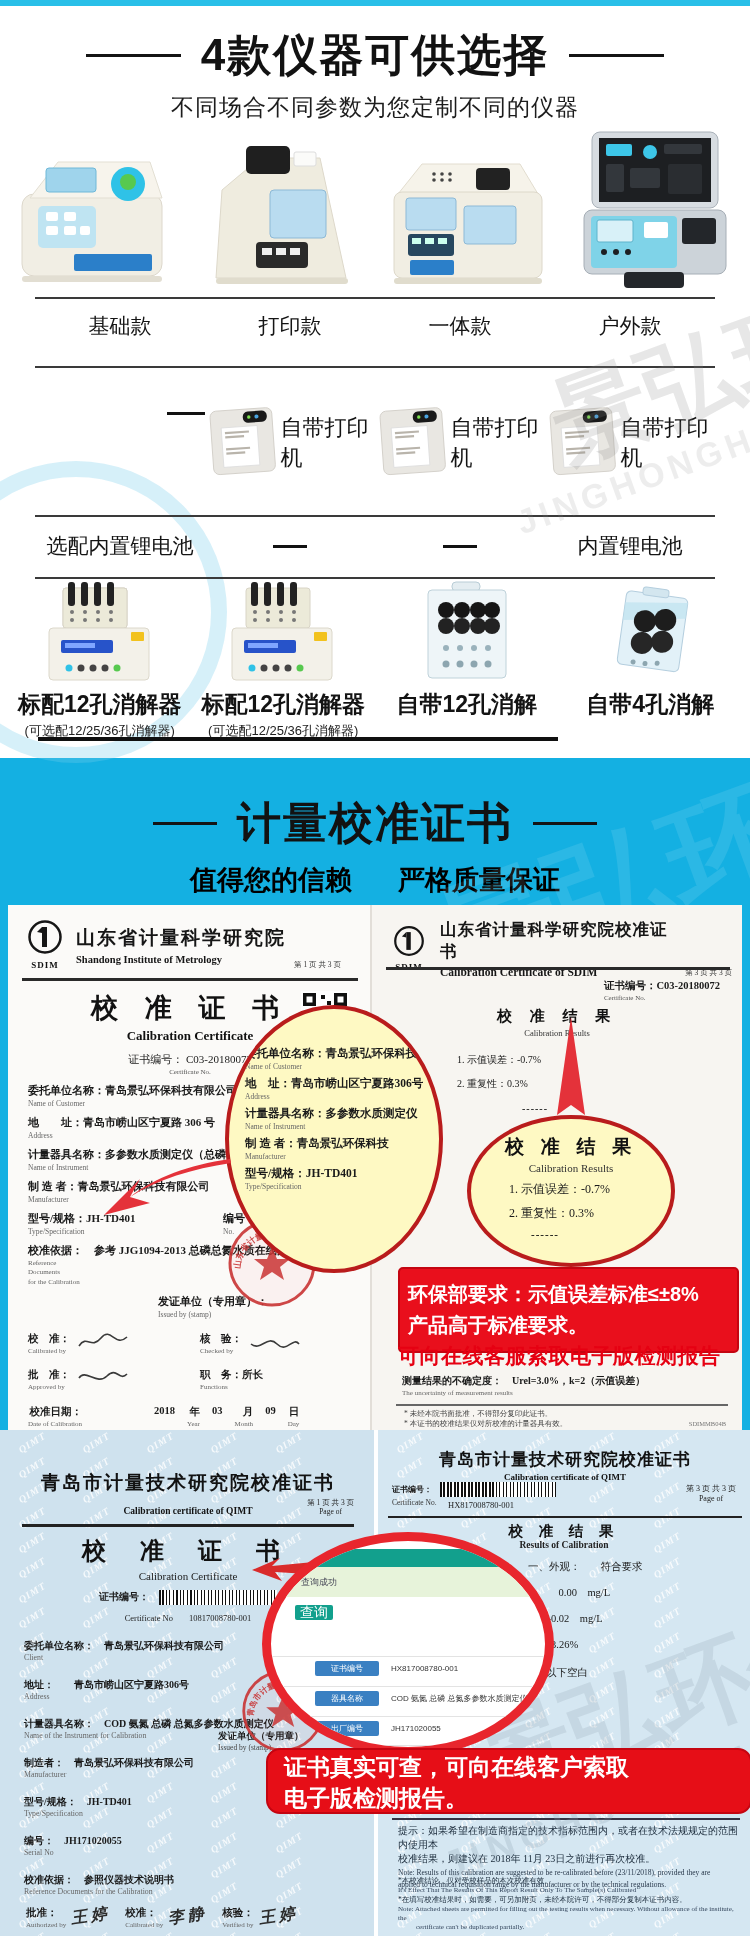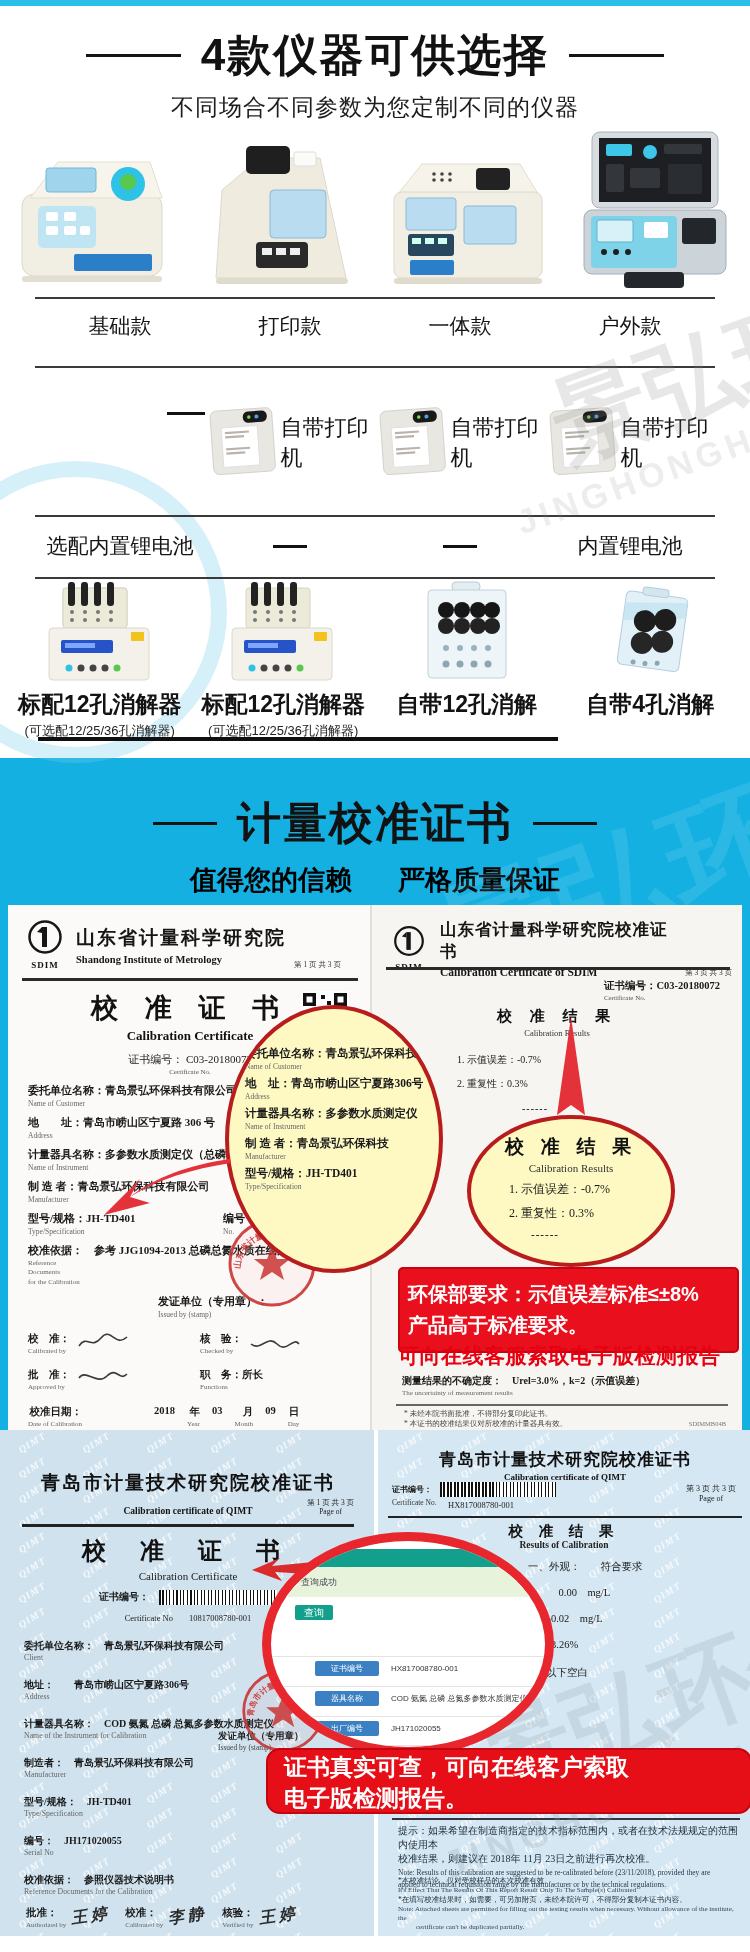--- a/index.html
+++ b/index.html
@@ -151,21 +151,21 @@
   .q3-tips{position:absolute;left:20px;right:12px;top:394px;z-index:2;}
   .tip-cn{font-size:10px;color:#1b2b3b;line-height:14px;}
   .tip-en{font-size:7.5px;color:#27374a;line-height:10px;margin-top:2px;}
   .q3-notes{position:absolute;left:20px;right:12px;top:446px;z-index:2;}
   .n-cn{font-size:7.5px;color:#1b2b3b;line-height:10px;}
   .n-en{font-size:7px;color:#33455c;line-height:9px;}
   .bub-q{position:absolute;left:262px;top:102px;width:292px;height:224px;border:9px solid #e8262d;border-radius:50%;background:#fff;overflow:hidden;box-sizing:border-box;z-index:5;font-family:"Liberation Sans",sans-serif;}
   .bq-teal{position:absolute;left:-12px;right:-12px;top:8px;height:18px;background:#12a08d;}
   .bq-green{position:absolute;left:-12px;right:-12px;top:26px;height:30px;background:#e7f3da;}
   .bq-msg{position:absolute;left:30px;top:35px;font-size:9px;color:#445;}
-  .bq-btn{position:absolute;left:24px;top:64px;width:38px;height:15px;background:#12a08d;color:#fff;font-size:10px;text-align:center;line-height:15px;border-radius:2px;}
+  .bq-btn{position:absolute;left:24px;top:64px;width:38px;height:15px;background:#12a08d;color:#fff;font-size:14px;text-align:center;line-height:15px;border-radius:2px;}
   .bq-row{position:absolute;left:-12px;right:-12px;height:1px;background:#e3e3e3;}
   .bq-chip{position:absolute;left:44px;width:64px;height:15px;background:#3a80c2;color:#fff;font-size:8px;text-align:center;line-height:15px;border-radius:2px;}
   .bq-val{position:absolute;left:120px;font-size:8px;color:#333;white-space:nowrap;line-height:15px;}
   .rb3{position:absolute;left:266px;top:318px;width:486px;height:66px;background:#e60e17;border:2px solid #c40511;border-radius:14px;color:#fff;font-weight:bold;font-size:23px;line-height:31px;padding:2px 0 0 16px;box-sizing:border-box;z-index:6;font-family:"Liberation Sans",sans-serif;}
 </style>
 </head>
 <body>
 
 <div class="page">
   <div class="topbar"></div>

